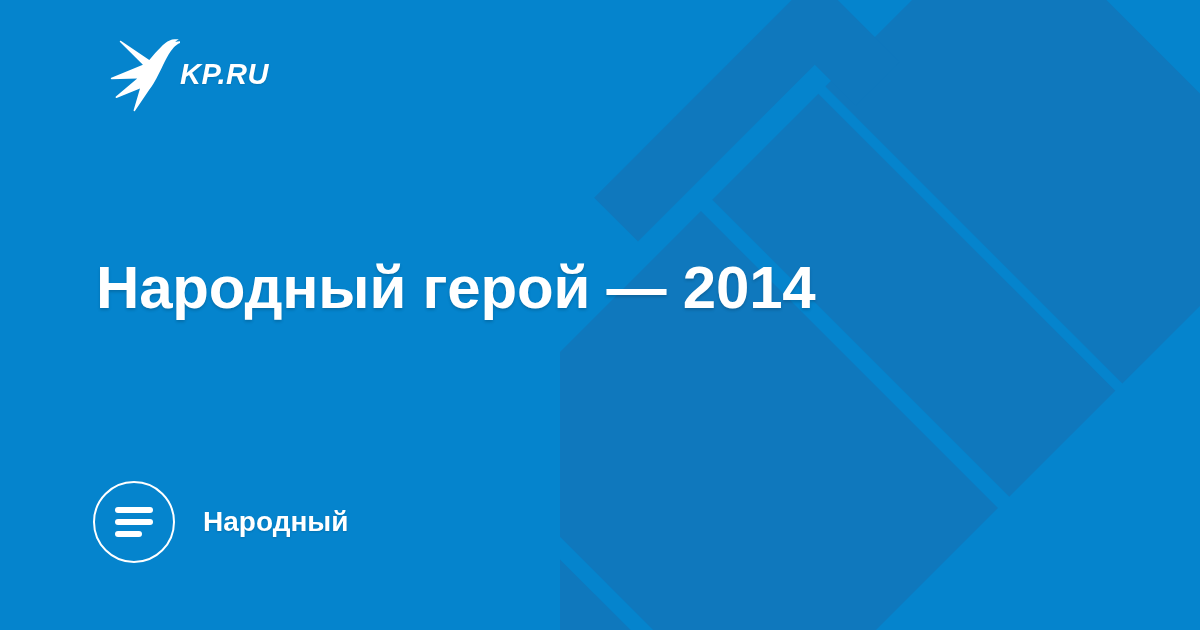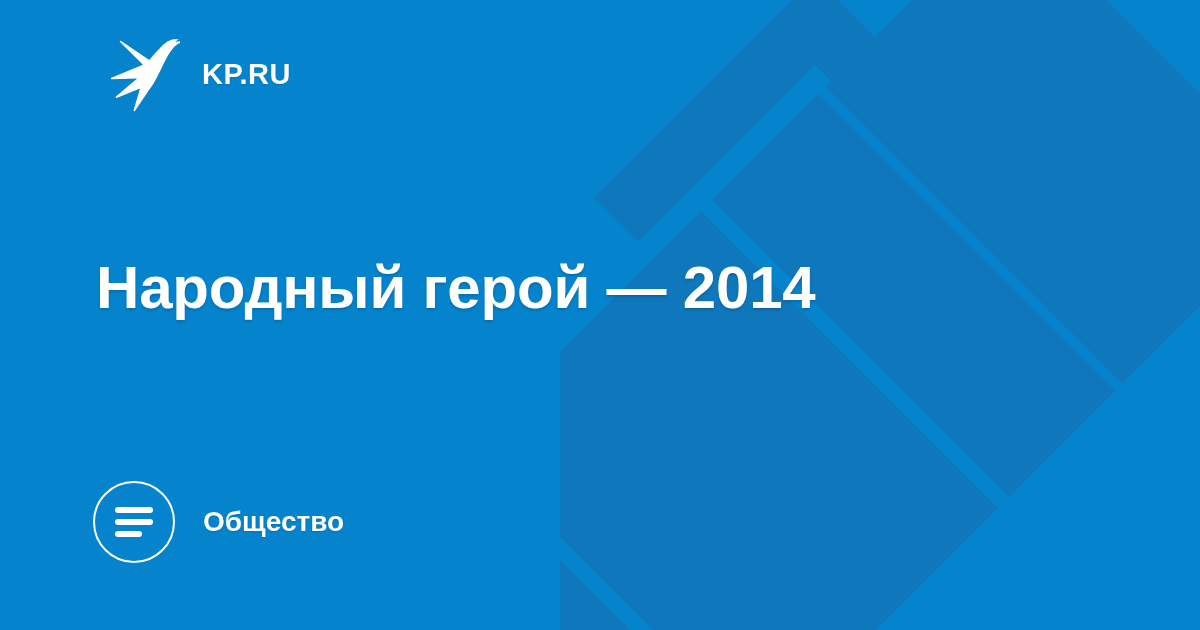--- a/index.html
+++ b/index.html
@@ -35,22 +35,22 @@
     height: 100%;
   }
 
   
   .logo-row {
     position: absolute;
     left: 108px;
     top: 36px;
     display: flex;
     align-items: center;
-    gap: 22px;
     z-index: 3;
+    font-style: italic;
   }
   .logo-bird {
     width: 72px;
     height: 76px;
     flex: 0 0 auto;
     display: block;
   }
   .logo-bird svg {
     display: block;
     width: 100%;
@@ -157,16 +157,16 @@
   </div>
 
   <h1 class="headline">Народный герой — 2014</h1>
 
   <div class="category">
     <span class="category-circle">
       <span class="bar bar-1"></span>
       <span class="bar bar-2"></span>
       <span class="bar bar-3"></span>
     </span>
-    <span class="category-label">Общество</span>
+    <span class="category-label">Народный</span>
   </div>
 
 </div>
 
 </body></html>

